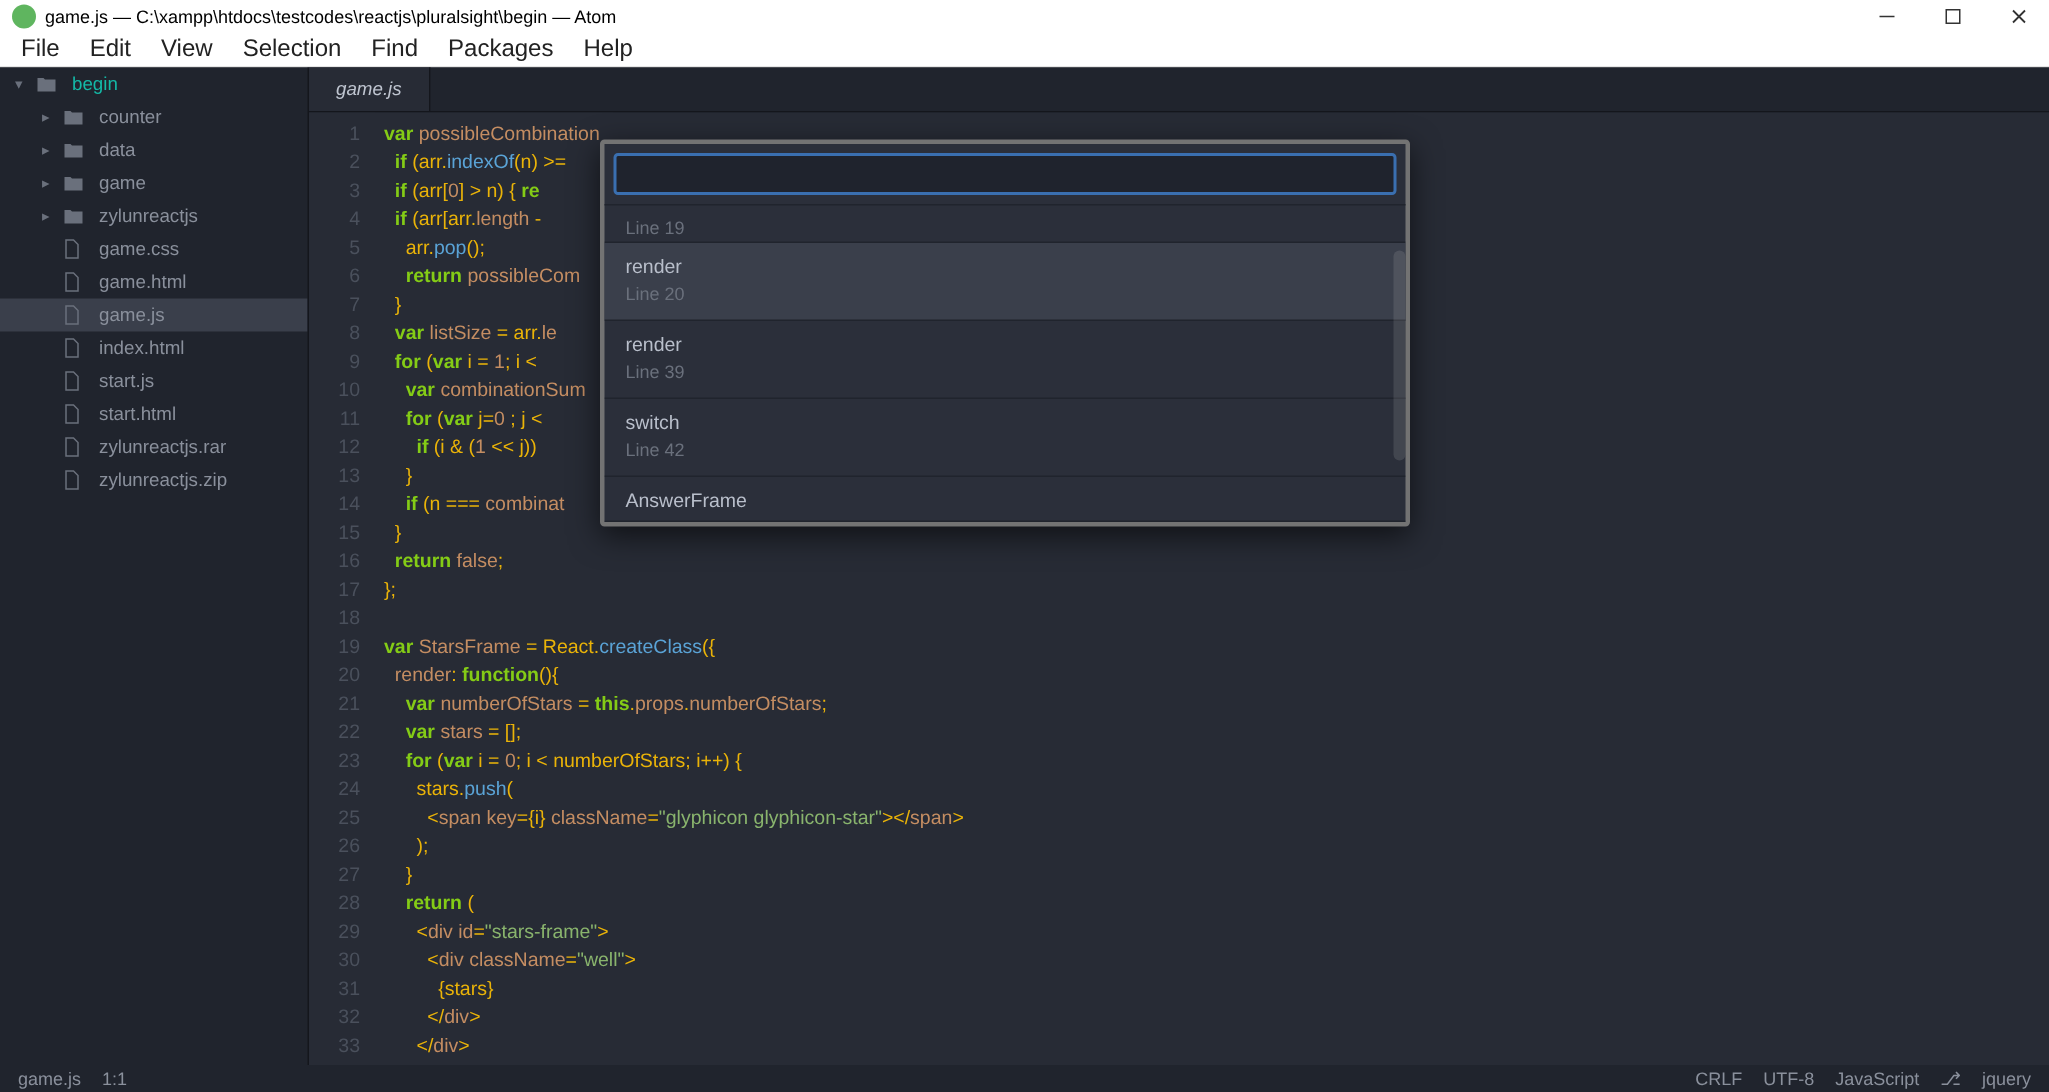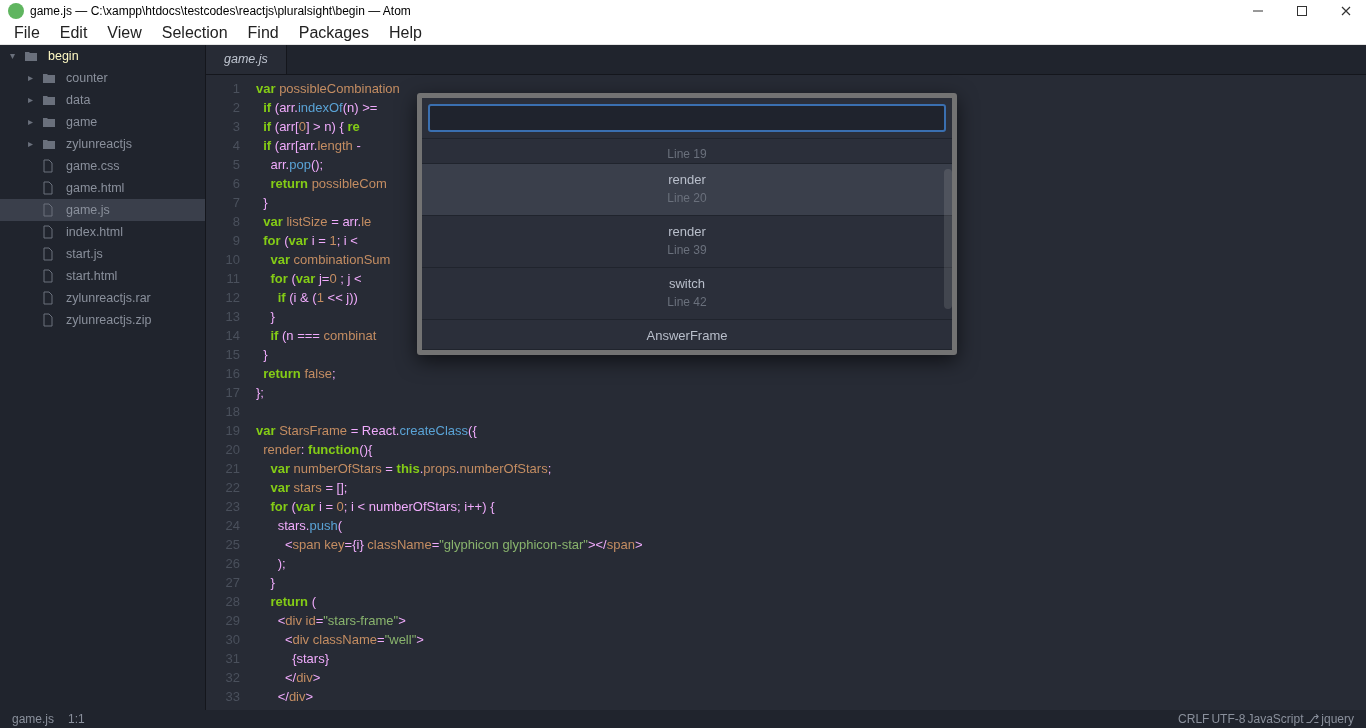--- a/index.html
+++ b/index.html
@@ -15,50 +15,50 @@
 .menubar span { padding: 2px 10px; cursor: pointer; }
 .body { flex: 1; display: flex; background: #272b35; position: relative; }
 .sidebar { width: 206px; background: #20242d; border-right: 1px solid #14161c; color: #8a909c; font-size: 12.5px; overflow: hidden; }
 .tree-row { display: flex; align-items: center; height: 22px; padding-left: 10px; cursor: pointer; }
 .tree-row.active { background: #3a3f4b; color: #c6cad3; }
 .tree-indent1 { padding-left: 28px; }
 .chev { width: 10px; display: inline-block; color: #6a707c; margin-right: 4px; font-size: 10px; }
 .tfolder, .tfile { width: 18px; display: inline-flex; align-items: center; margin-right: 6px; }
 .tfolder svg, .tfile svg { fill: #6a707c; }
 .tree-row span.label { color: #8a909c; }
-.tree-row:first-child span.label { color: #fef9c3; }
+.tree-row:first-child span.label { color: #14b8a6; }
 .editorwrap { flex: 1; display: flex; flex-direction: column; position: relative; }
 .tabs { height: 30px; background: #20242d; display: flex; border-bottom: 1px solid #14161c; }
 .tab { padding: 0 18px; display: flex; align-items: center; font-size: 12.5px; color: #bfc5d0; background: #272b35; border-right: 1px solid #14161c; font-style: italic; }
 .editor { flex: 1; display: flex; background: #272b35; font-family: Menlo, Consolas, monospace; font-size: 13px; line-height: 19px; overflow: hidden; }
 .gutter { width: 44px; text-align: right; padding: 4px 10px 4px 0; color: #4a505c; background: #272b35; user-select: none; }
 .gutter div { height: 19px; }
 .code { flex: 1; padding: 4px 0 4px 6px; white-space: pre; color: #a7adb9; }
 .code .line { height: 19px; }
 .k  { color: #84cc16; font-weight: bold; } 
-.p  { color: #f0abfc; } 
+.p  { color: #eab308; } 
 .s  { color: #89b46d; }
 .f  { color: #5aa3d6; } 
 .num{ color: #c48d62; }
 .id { color: #c48d62; }
 
-.palette { position: absolute; left: 417px; top: 48px; width: 540px; background: #2b2f3a; border: 5px solid #737373; border-radius: 3px; box-shadow: 0 6px 20px rgba(0,0,0,.6); z-index: 50; text-align: center; }
+.palette { position: absolute; left: 400px; top: 48px; width: 540px; background: #2b2f3a; border: 3px solid #737373; border-radius: 3px; box-shadow: 0 6px 20px rgba(0,0,0,.6); z-index: 50; }
 .palette-input { margin: 6px; border: 2px solid #3a6fb0; background: #1f232d; height: 28px; border-radius: 3px; }
 .palette-list { max-height: 310px; overflow: hidden; border-top: 1px solid #20242d; position: relative; }
 .palette-item { padding: 8px 14px 10px; border-bottom: 1px solid #20242d; cursor: pointer; }
 .palette-item .piname { color: #b9bfcb; font-size: 13px; margin-bottom: 4px; }
 .palette-item .piline { color: #6a707c; font-size: 12px; }
 .palette-item.sel { background: #3a3f4b; }
 .palette-item.cut { padding-bottom: 2px; }
 .palette-scroll { position:absolute; right:0; top:0; width:8px; height:100%; }
 .palette-thumb { position:absolute; right:0; top:30px; width:8px; height:140px; background: rgba(200,200,200,.15); border-radius:4px; }
 
 .statusbar { height: 24px; background: #20242d; display: flex; align-items: center; font-size: 12px; color: #8a909c; padding: 0 12px; }
 .statusbar .sleft { display: flex; gap: 14px; }
-.statusbar .sright { margin-left: auto; display: flex; gap: 2px; }
+.statusbar .sright { margin-left: auto; display: flex; gap: 14px; }
 </style>
 </head>
 <body>
 
 <div class="window">
 
   <div class="titlebar">
     <div class="icon"></div>
     <div class="title">game.js — C:\xampp\htdocs\testcodes\reactjs\pluralsight\begin — Atom</div>
     <div class="tb-btns">

